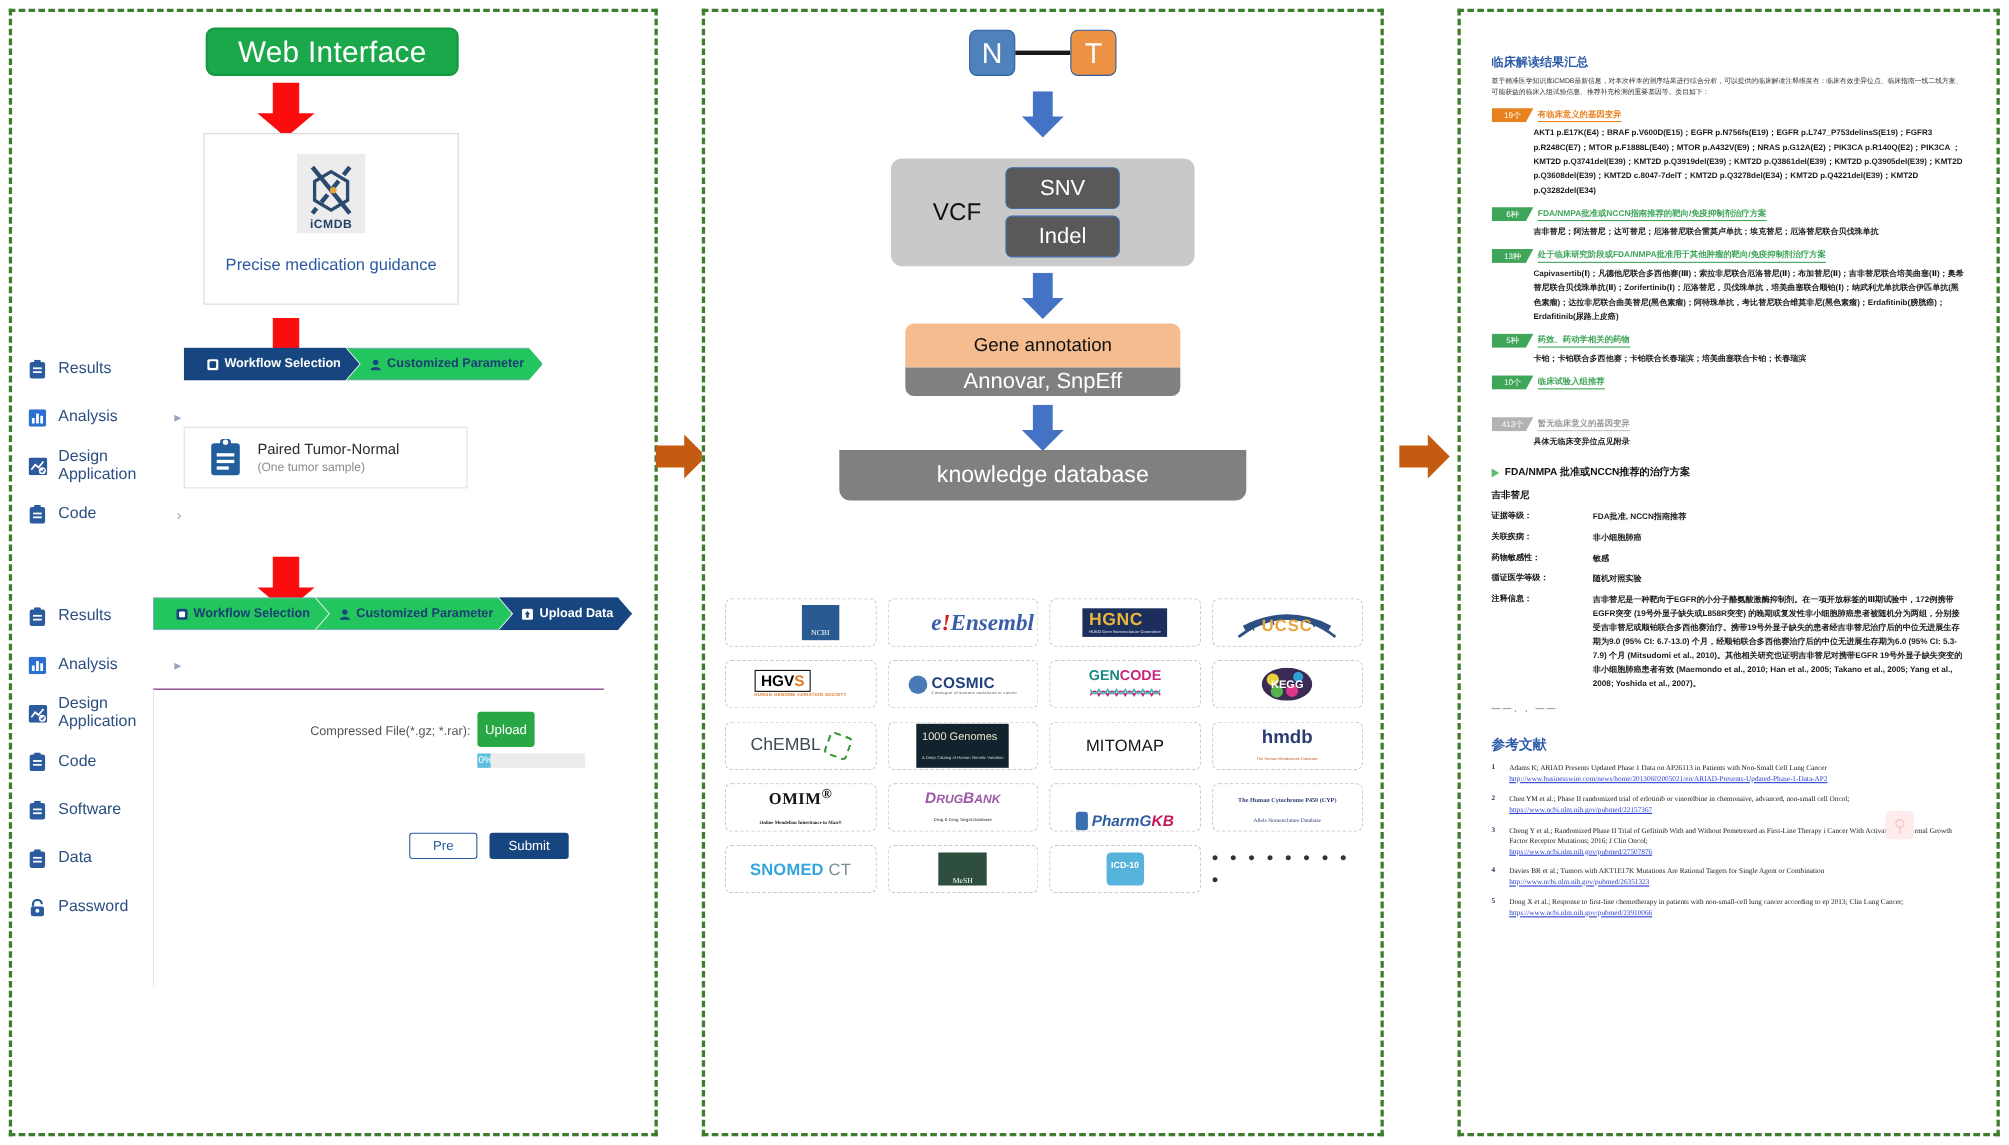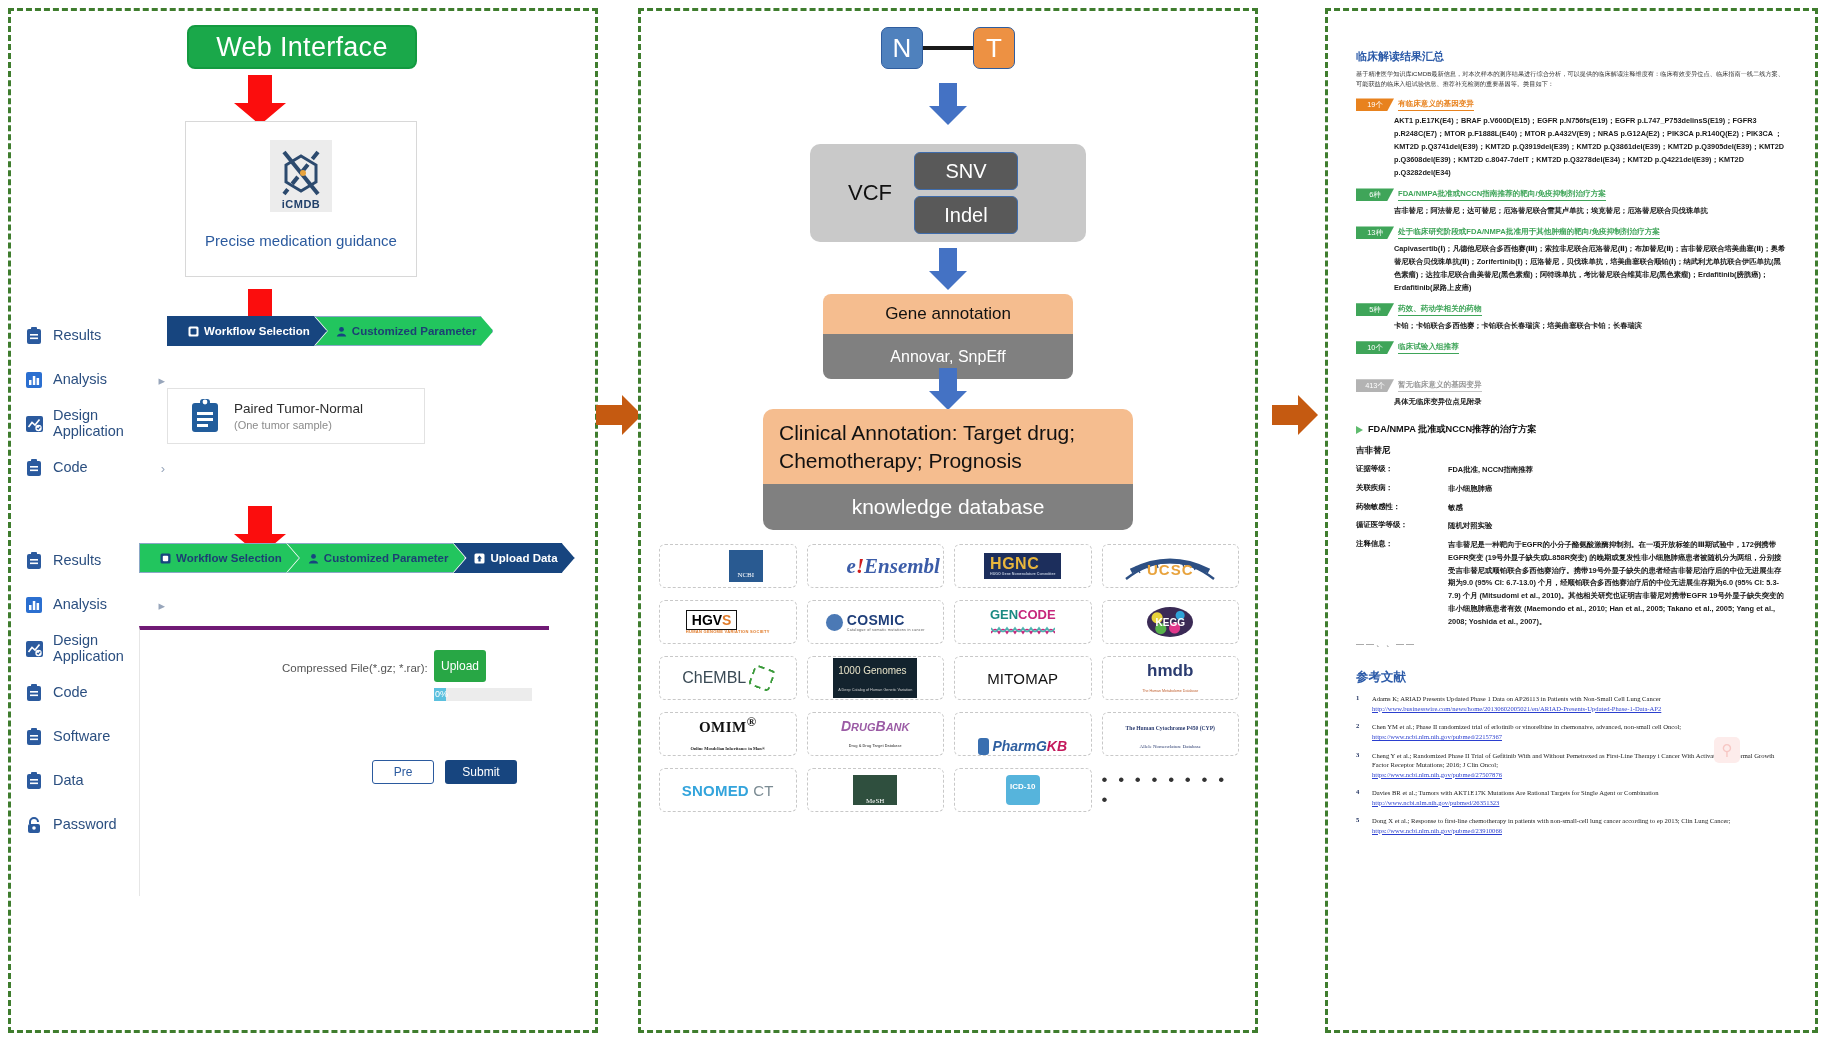--- a/index.html
+++ b/index.html
@@ -75,21 +75,21 @@
   .paired-card {
     position:absolute; left:156px; top:377px; width:258px; height:56px;
     border:1px solid #e2e2e2; background:#fff; display:flex; align-items:center; gap:14px; padding-left:22px;
   }
   .clipboard-ic { width:30px; height:34px; flex:0 0 30px; }
   .paired-t1 { font-size:13.5px; color:#2d2d2d; }
   .paired-t2 { font-size:11px; color:#8b8b8b; margin-top:3px; }
 
   .upload-panel {
     position:absolute; left:128px; top:615px; width:410px; height:270px;
-    background:#fff; border-top:4px solid #701a75; border-left:1px solid #e6e6e6;
+    background:#fff; border-top:1px solid #701a75; border-left:1px solid #e6e6e6;
   }
   .cf-label { position:absolute; left:142px; top:32px; font-size:11.5px; color:#555; }
   .upload-btn {
     position:absolute; left:294px; top:20px; width:52px; height:32px; background:#28a745;
     color:#fff; font-size:12px; display:flex; align-items:center; justify-content:center; border-radius:3px;
   }
   .progress-wrap { position:absolute; left:294px; top:58px; width:98px; height:13px; background:#ececec; }
   .progress-fill { height:100%; width:12px; background:#5bc0de; color:#fff; font-size:9px; line-height:13px; padding-left:1px;}
   .btn-pre {
     position:absolute; left:232px; top:130px; width:62px; height:24px; border:1px solid #2b5a9e;
@@ -120,21 +120,21 @@
   .vcf-label { font-size:22px; color:#111; margin-left:38px; }
   .vcf-tags { margin-left:22px; display:flex; flex-direction:column; gap:6px; }
   .vcf-tag {
     width:104px; height:38px; background:#595959; border:1.5px solid #3f6cab; border-radius:6px;
     color:#fff; font-size:20px; display:flex; align-items:center; justify-content:center;
   }
   .gene-anno {
     position:absolute; left:50%; transform:translateX(-50%); top:283px; width:250px;
   }
   .ga-top { height:40px; background:#f5bd8f; border-radius:8px 8px 0 0; display:flex; align-items:center; justify-content:center; font-size:17px; color:#111; }
-  .ga-bot { height:45px; background:#808080; border-radius:0 0 8px 8px; display:flex; align-items:center; justify-content:center; font-size:16px; color:#fff; }
+  .ga-bot { height:26px; background:#808080; border-radius:0 0 8px 8px; display:flex; align-items:center; justify-content:center; font-size:20px; color:#fff; }
 
   .clin-anno { position:absolute; left:50%; transform:translateX(-50%); top:398px; width:370px; }
   .ca-top {
     background:#f5bd8f; border-radius:10px 10px 0 0; padding:10px 16px; font-size:21px; color:#111; line-height:1.32;
   }
   .ca-bot { height:46px; background:#808080; border-radius:0 0 10px 10px; display:flex; align-items:center; justify-content:center; font-size:21px; color:#fff; }
 
   .db-grid {
     position:absolute; left:18px; top:533px; width:580px;
     display:grid; grid-template-columns:repeat(4, 1fr); gap:12px 10px;
@@ -523,21 +523,20 @@
     <div class="gene-anno">
       <div class="ga-top">Gene annotation</div>
       <div class="ga-bot">Annovar, SnpEff</div>
     </div>
 
     <svg class="blue-arrow" style="top:357px;" viewBox="0 0 40 42">
       <polygon points="11,0 29,0 29,23 39,23 20,42 1,23 11,23" fill="#4472c4"></polygon>
     </svg>
 
     <div class="clin-anno">
-      <div class="ca-top">Clinical Annotation: Target drug; Chemotherapy; Prognosis</div>
       <div class="ca-bot">knowledge database</div>
     </div>
 
     <div class="db-grid">
       <div class="db-cell">
           <span class="lg lg-ncbi">NCBI</span>
         </div>
       <div class="db-cell">
           <span class="lg lg-ensembl"><span class="e">e</span><span class="bang">!</span>Ensembl</span>
         </div>

